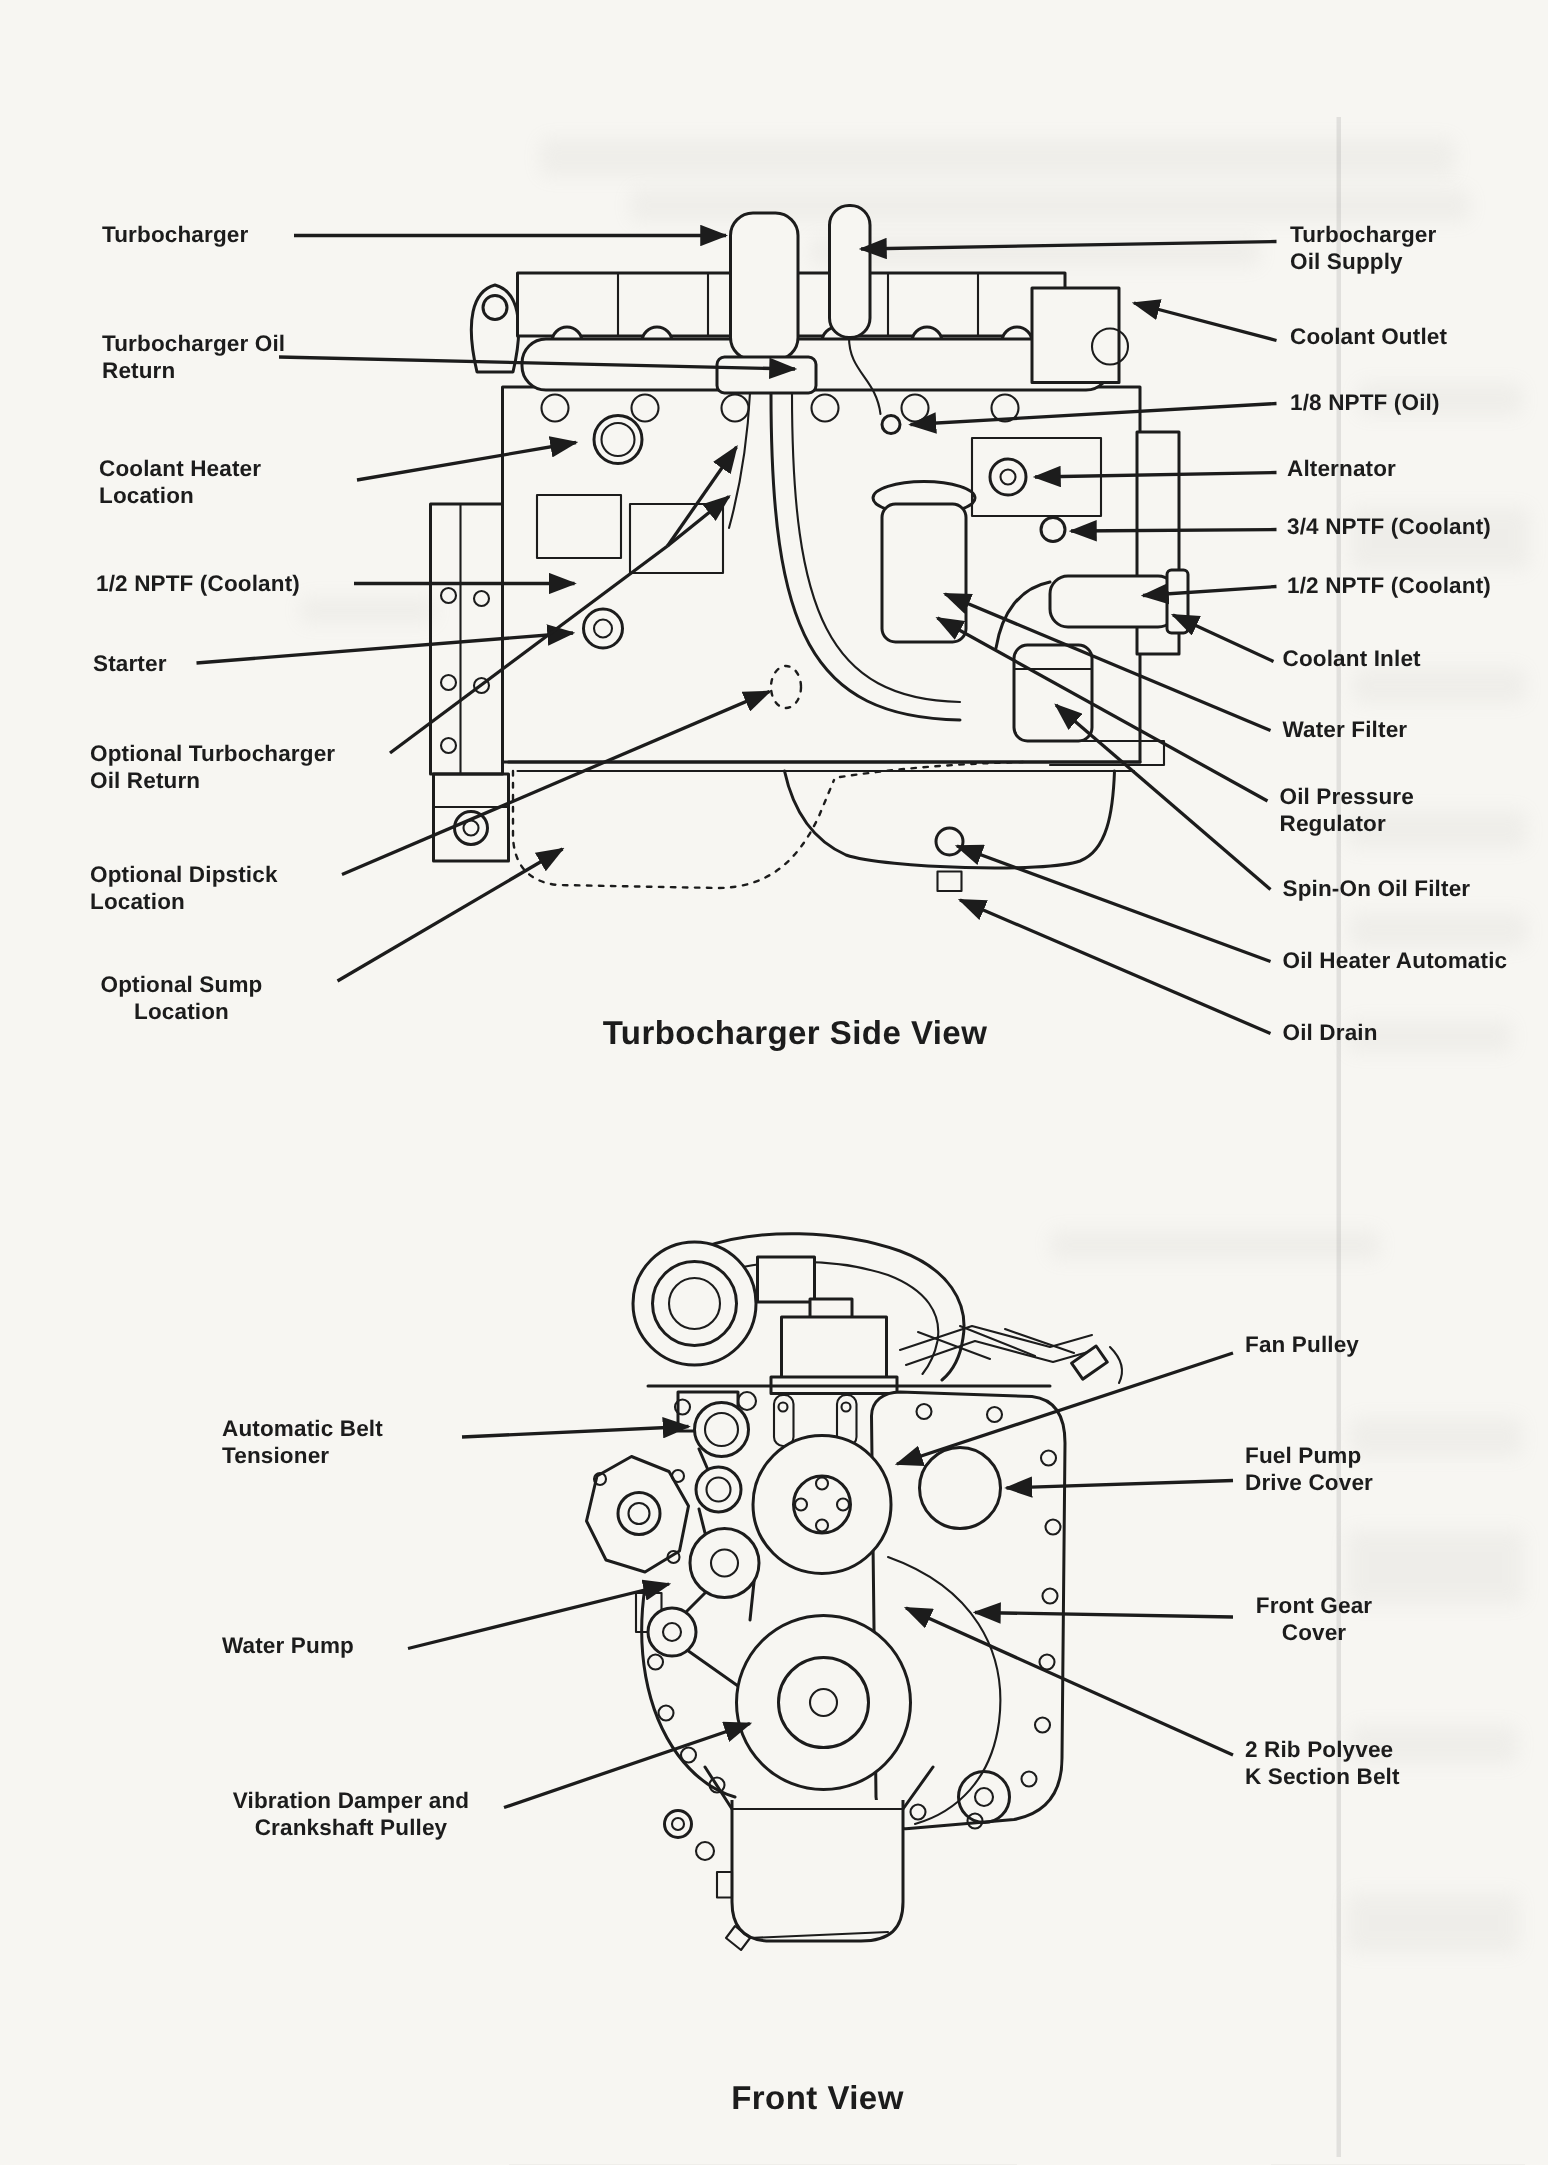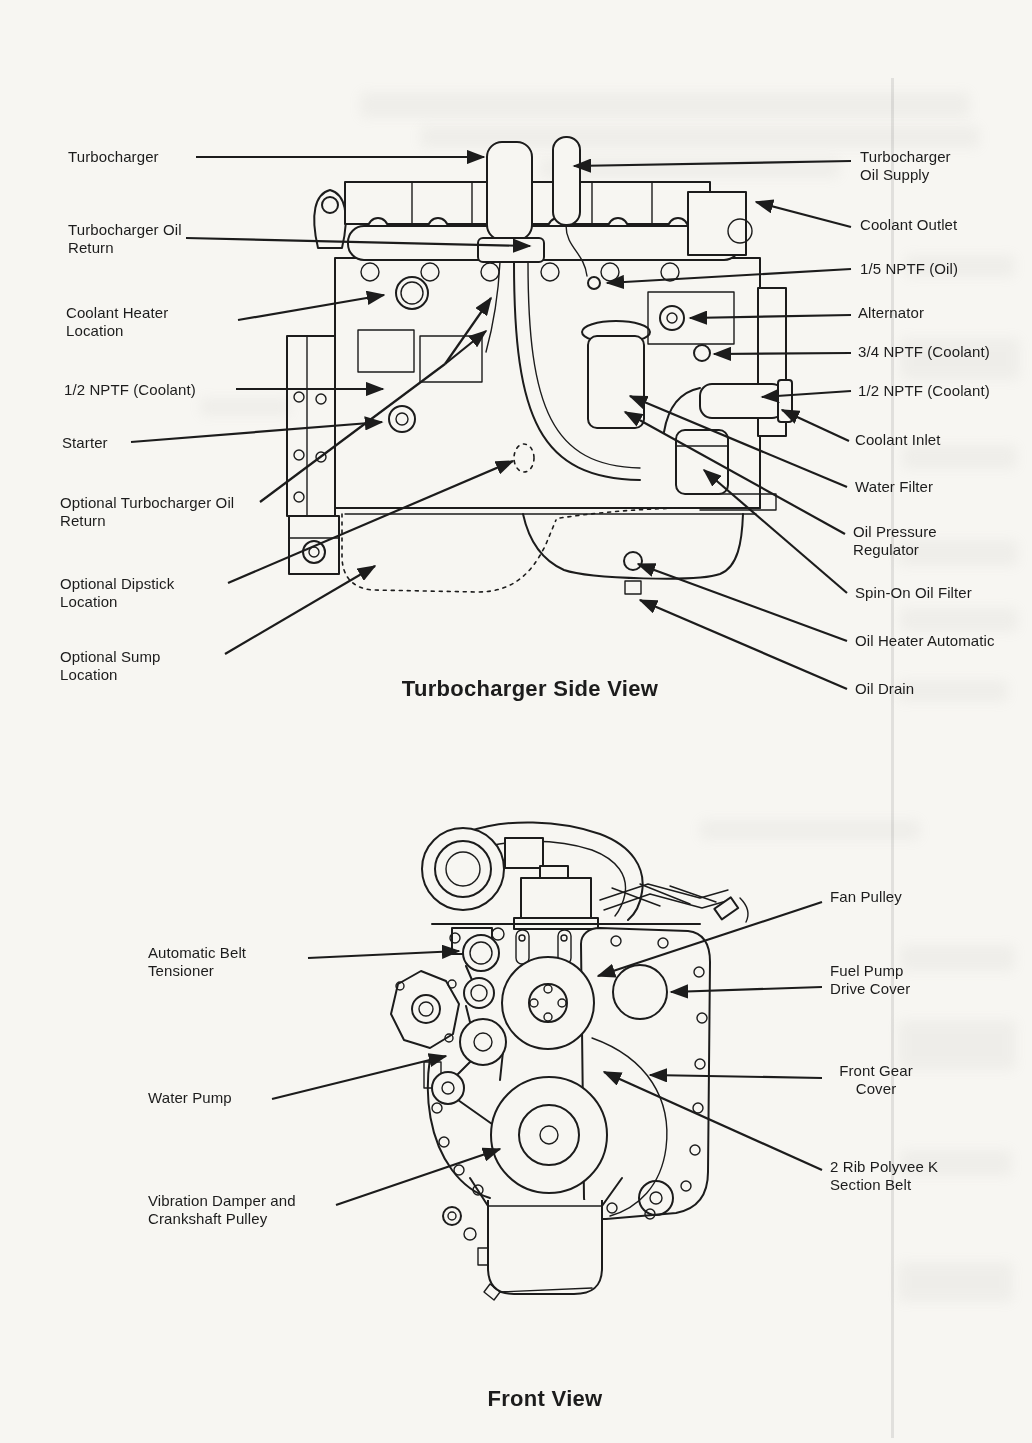--- a/index.html
+++ b/index.html
@@ -6,21 +6,21 @@
   .page {
     position:relative; width:1032px; height:1443px;
     background:#f7f6f2; overflow:hidden;
     font-family:"Liberation Sans", sans-serif; color:#1c1c1c;
   }
   .hdr {
     position:absolute; left:25px; top:22px;
     font-size:19px; font-weight:bold; line-height:1.2; letter-spacing:0.2px;
   }
   .label {
-    position:absolute; font-size:15px; font-weight:normal;
+    position:absolute; font-size:15px; font-weight:bold;
     line-height:1.18; letter-spacing:0.1px;
   }
   .caption { position:absolute; font-size:22px; font-weight:bold; letter-spacing:0.3px; }
   svg.art { position:absolute; left:0; top:0; }
   .ln  { stroke:#1c1c1c; stroke-width:2.2; fill:none; }
   .dr  { stroke:#1c1c1c; stroke-width:2; fill:none; stroke-linecap:round; stroke-linejoin:round; }
   .dr1 { stroke:#1c1c1c; stroke-width:1.4; fill:none; stroke-linecap:round; stroke-linejoin:round; }
   .drf { stroke:#1c1c1c; stroke-width:2; fill:#f7f6f2; stroke-linejoin:round; }
   .dsh { stroke:#1c1c1c; stroke-width:1.6; fill:none; stroke-dasharray:3 5; stroke-linecap:round; }
   .ghost { position:absolute; background:#b6b5b0; opacity:0.12; filter:blur(6px); border-radius:5px; }
@@ -283,39 +283,39 @@
     </g>
   </svg>
 
   <div class="label" style="left:68px;top:148px;width:150px;">Turbocharger</div>
   <div class="label" style="left:68px;top:221px;width:125px;">Turbocharger Oil Return</div>
   <div class="label" style="left:66px;top:304px;width:130px;">Coolant Heater Location</div>
   <div class="label" style="left:64px;top:381px;width:200px;">1/2 NPTF (Coolant)</div>
   <div class="label" style="left:62px;top:434px;width:110px;">Starter</div>
   <div class="label" style="left:60px;top:494px;width:178px;">Optional Turbocharger Oil Return</div>
   <div class="label" style="left:60px;top:575px;width:142px;">Optional Dipstick Location</div>
-  <div class="label" style="left:60px;top:648px;width:122px;">Optional Sump Location</div>
+  <div class="label" style="left:60px;top:648px;width:122px;text-align:center;">Optional Sump Location</div>
 
   <div class="label" style="left:860px;top:148px;width:112px;">Turbocharger Oil Supply</div>
   <div class="label" style="left:860px;top:216px;width:160px;">Coolant Outlet</div>
-  <div class="label" style="left:860px;top:260px;width:160px;">1/5 NPTF (Oil)</div>
+  <div class="label" style="left:860px;top:260px;width:160px;">1/8 NPTF (Oil)</div>
   <div class="label" style="left:858px;top:304px;width:130px;">Alternator</div>
   <div class="label" style="left:858px;top:343px;width:172px;">3/4 NPTF (Coolant)</div>
   <div class="label" style="left:858px;top:382px;width:172px;">1/2 NPTF (Coolant)</div>
   <div class="label" style="left:855px;top:431px;width:140px;">Coolant Inlet</div>
   <div class="label" style="left:855px;top:478px;width:130px;">Water Filter</div>
   <div class="label" style="left:853px;top:523px;width:104px;">Oil Pressure Regulator</div>
   <div class="label" style="left:855px;top:584px;width:150px;">Spin-On Oil Filter</div>
   <div class="label" style="left:855px;top:632px;width:160px;">Oil Heater Automatic</div>
   <div class="label" style="left:855px;top:680px;width:110px;">Oil Drain</div>
 
   <div class="caption" style="left:395px;top:1386px;width:300px;text-align:center;">Front View</div>
   <div class="caption" style="left:380px;top:676px;width:300px;text-align:center;">Turbocharger Side View</div>
 
   <div class="label" style="left:148px;top:944px;width:122px;">Automatic Belt Tensioner</div>
   <div class="label" style="left:148px;top:1089px;width:130px;">Water Pump</div>
-  <div class="label" style="left:148px;top:1192px;width:172px;">Vibration Damper and Crankshaft Pulley</div>
+  <div class="label" style="left:148px;top:1192px;width:172px;text-align:center;">Vibration Damper and Crankshaft Pulley</div>
   <div class="label" style="left:830px;top:888px;width:110px;">Fan Pulley</div>
   <div class="label" style="left:830px;top:962px;width:92px;">Fuel Pump Drive Cover</div>
   <div class="label" style="left:830px;top:1062px;width:92px;text-align:center;">Front Gear Cover</div>
   <div class="label" style="left:830px;top:1158px;width:114px;">2 Rib Polyvee K Section Belt</div>
 
 </div>
 
 </body></html>

